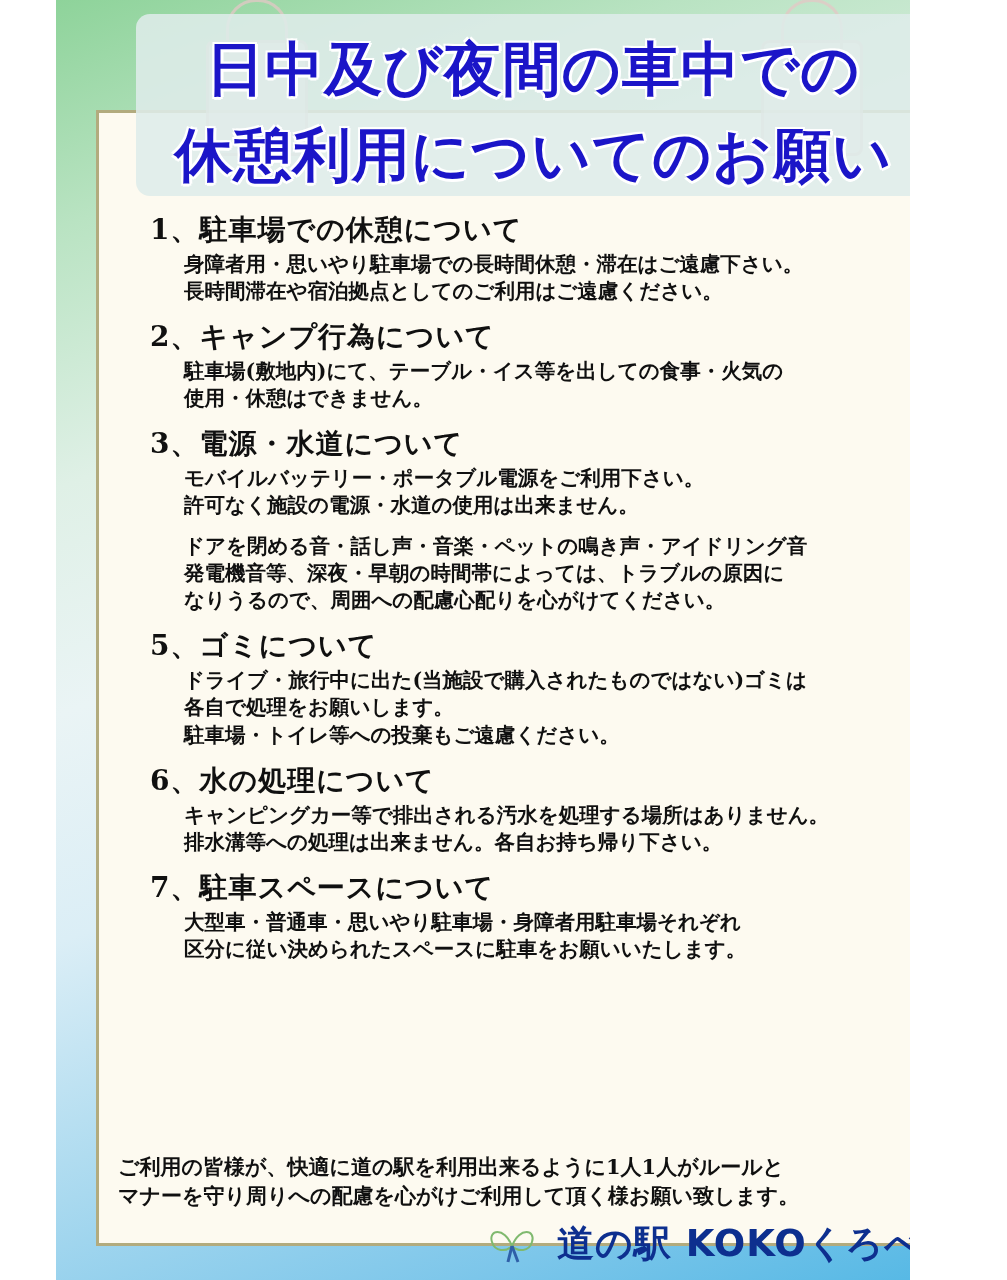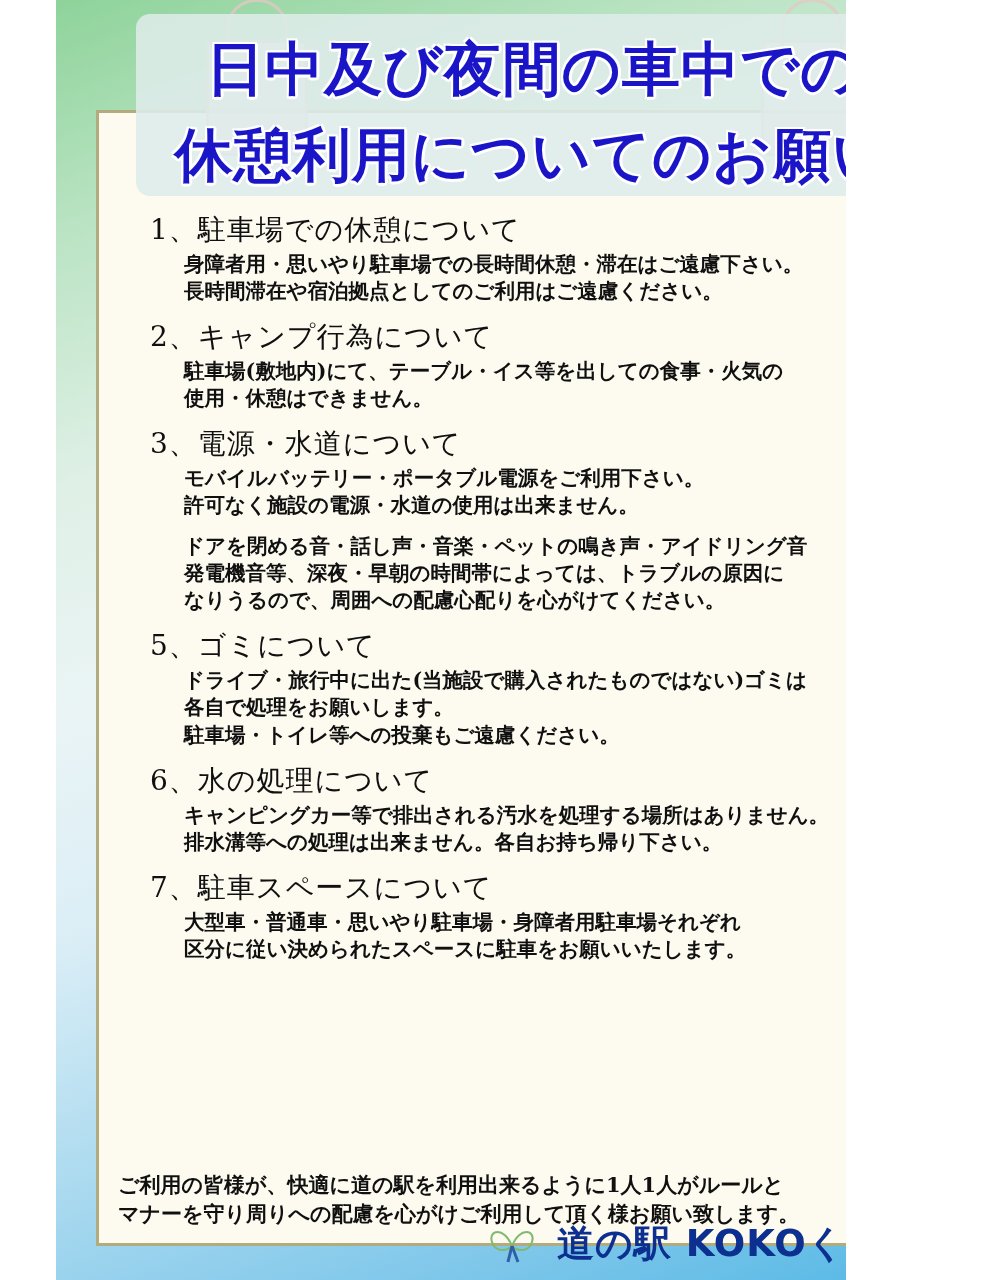--- a/index.html
+++ b/index.html
@@ -5,21 +5,21 @@
   html, body {
     margin: 0;
     padding: 0;
     background: #ffffff;
   }
   body {
     font-family: "Liberation Serif", "DejaVu Serif", serif;
   }
   .page {
     position: relative;
-    width: 846px;
+    width: 910px;
     height: 1280px;
     overflow: hidden;
     background: #ffffff;
   }
   
   .poster {
     position: absolute;
     left: 56px;
     top: 0px;
     width: 951px;
@@ -97,21 +97,21 @@
   
   .content {
     position: absolute;
     left: 86px;
     top: 212px;
     width: 790px;
   }
   .item { margin-bottom: 14px; }
   .item-head {
     font-family: "DejaVu Serif", "Liberation Serif", serif;
-    font-weight: normal;
+    font-weight: bold;
     font-size: 28px;
     color: #101010;
     letter-spacing: 1px;
     line-height: 1.25;
     padding-left: 8px;
   }
   .item-body {
     font-family: "DejaVu Serif", "Liberation Serif", serif;
     font-size: 20.5px;
     color: #101010;
@@ -127,21 +127,20 @@
     position: absolute;
     left: 62px;
     top: 1152px;
     width: 830px;
     font-family: "DejaVu Serif", "Liberation Serif", serif;
     font-weight: bold;
     font-size: 21px;
     color: #101010;
     line-height: 1.4;
     text-align: left;
-    margin-top: 18px;
   }
   .footer-note div { white-space: nowrap; }
 
   .logo-bar {
     position: absolute;
     left: 430px;
     top: 1218px;
     width: 470px;
     height: 52px;
     display: flex;

